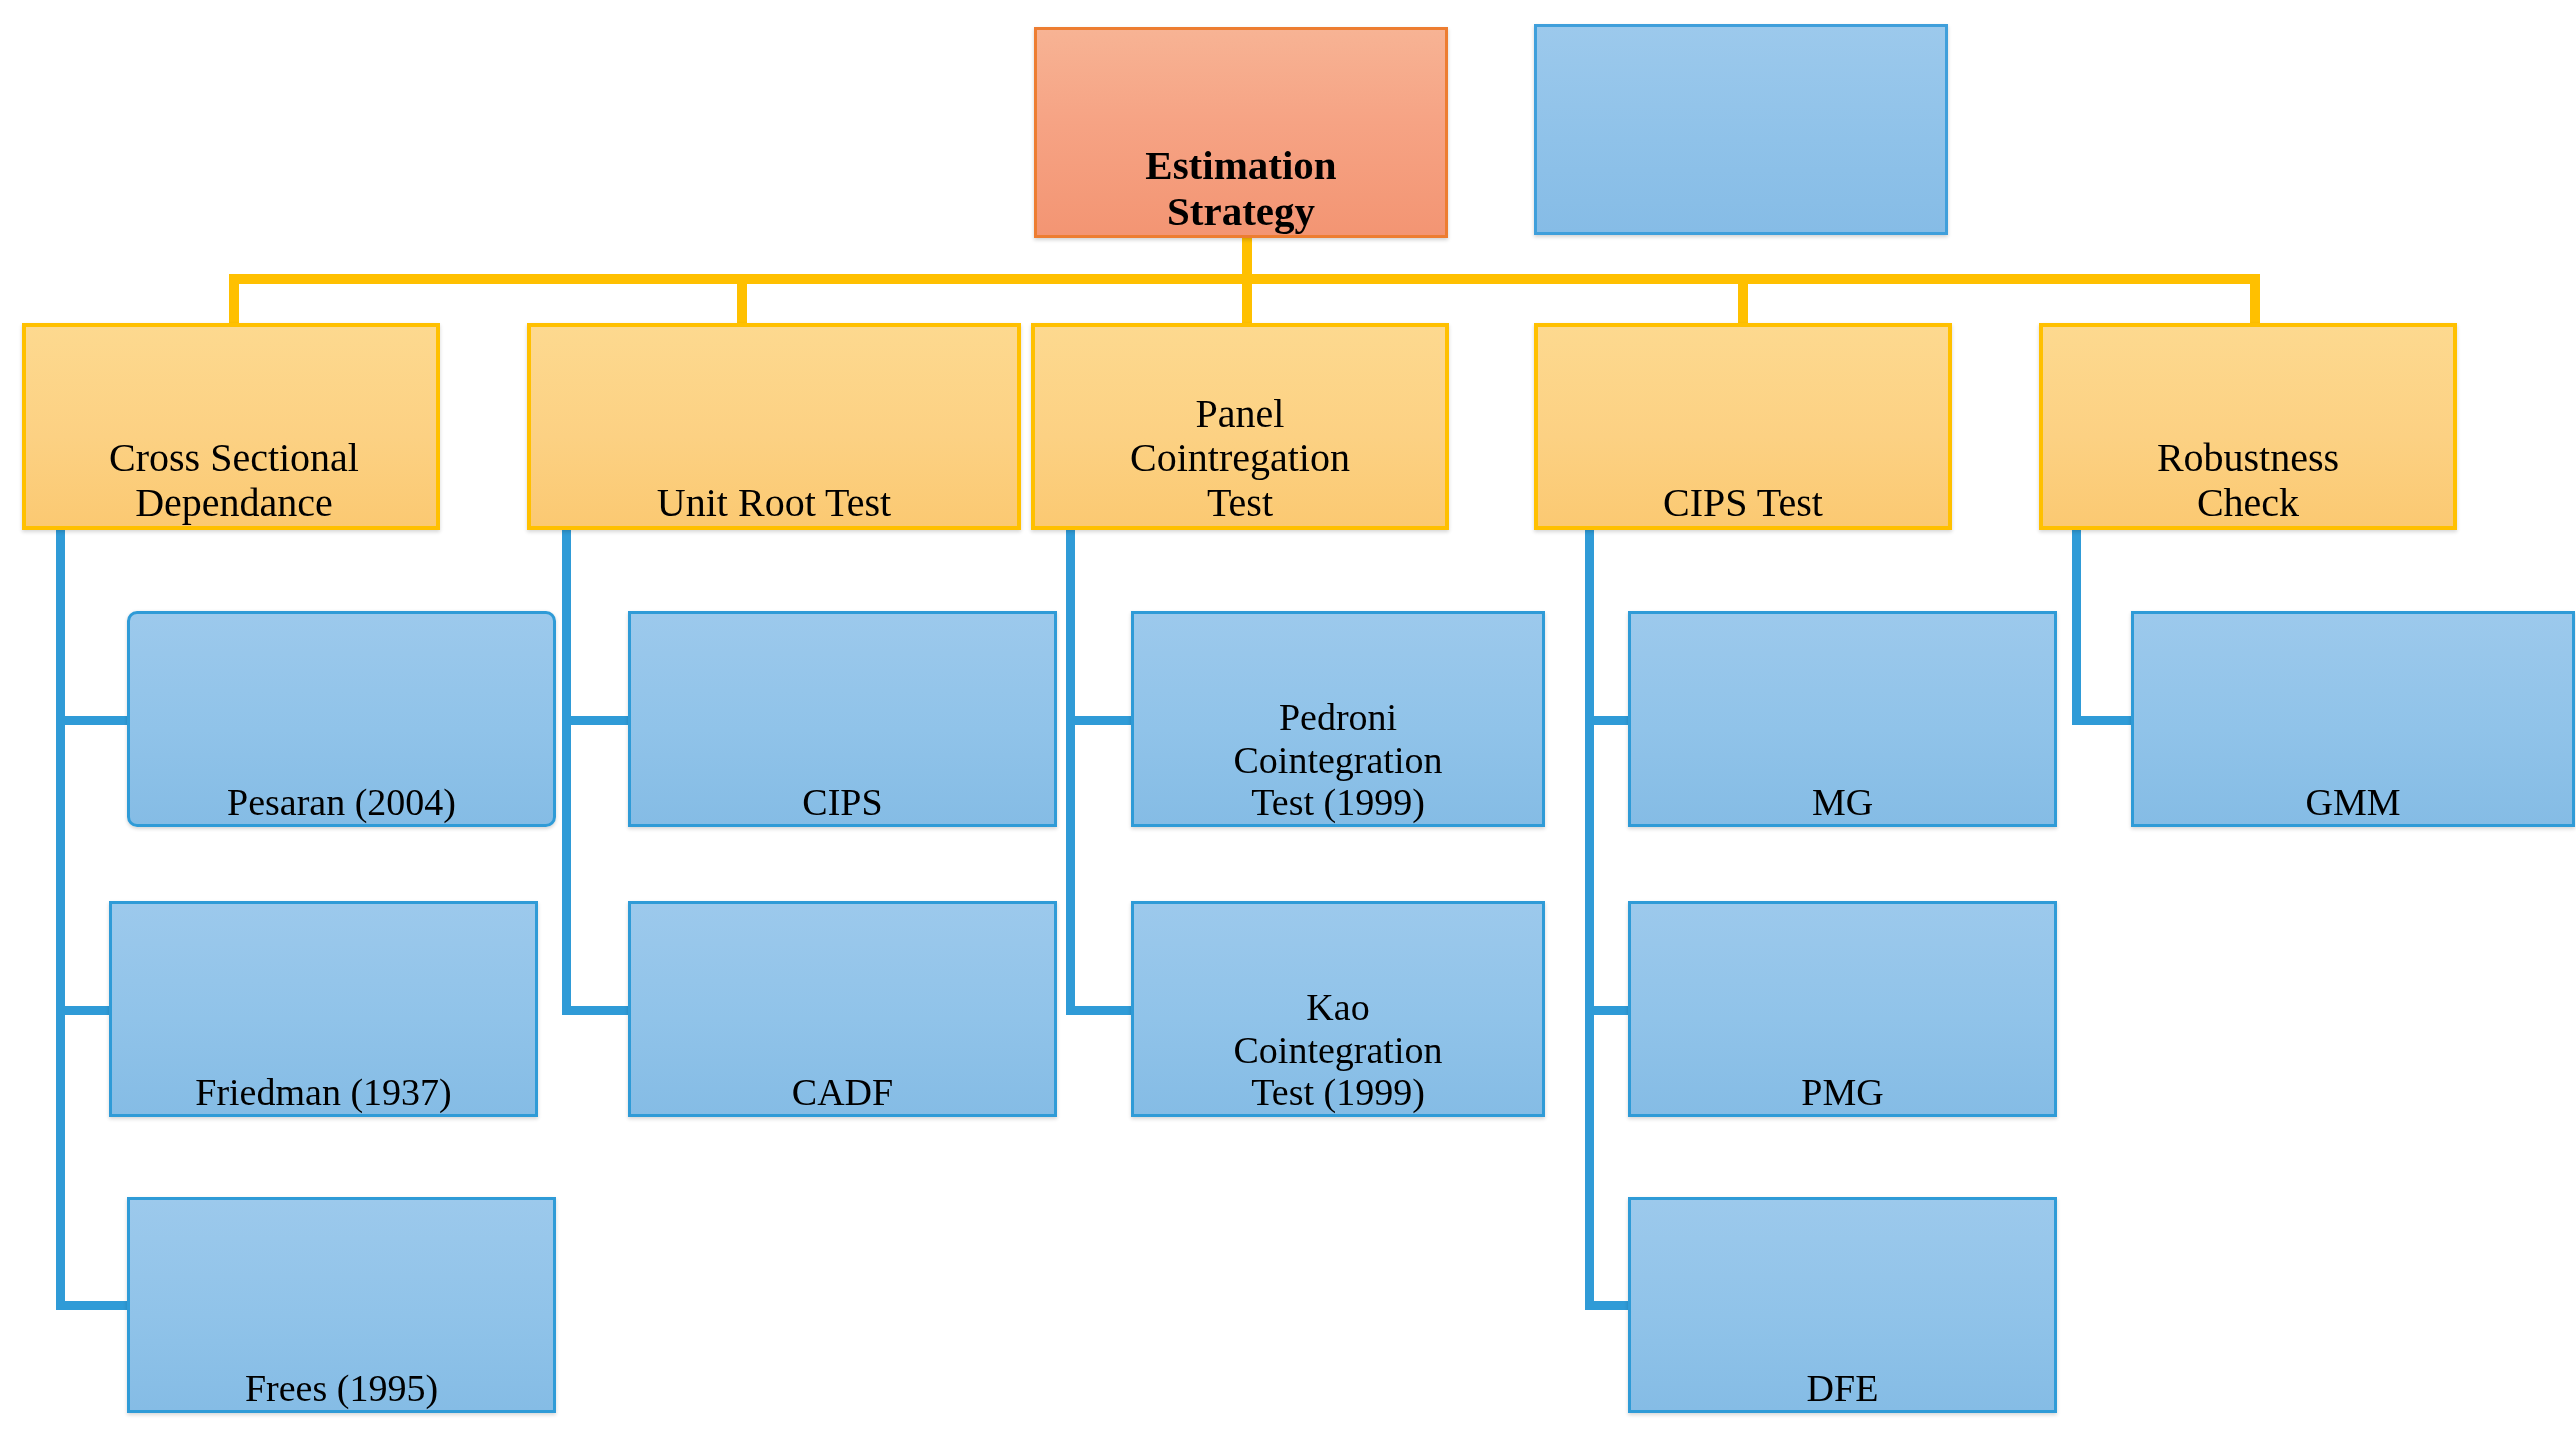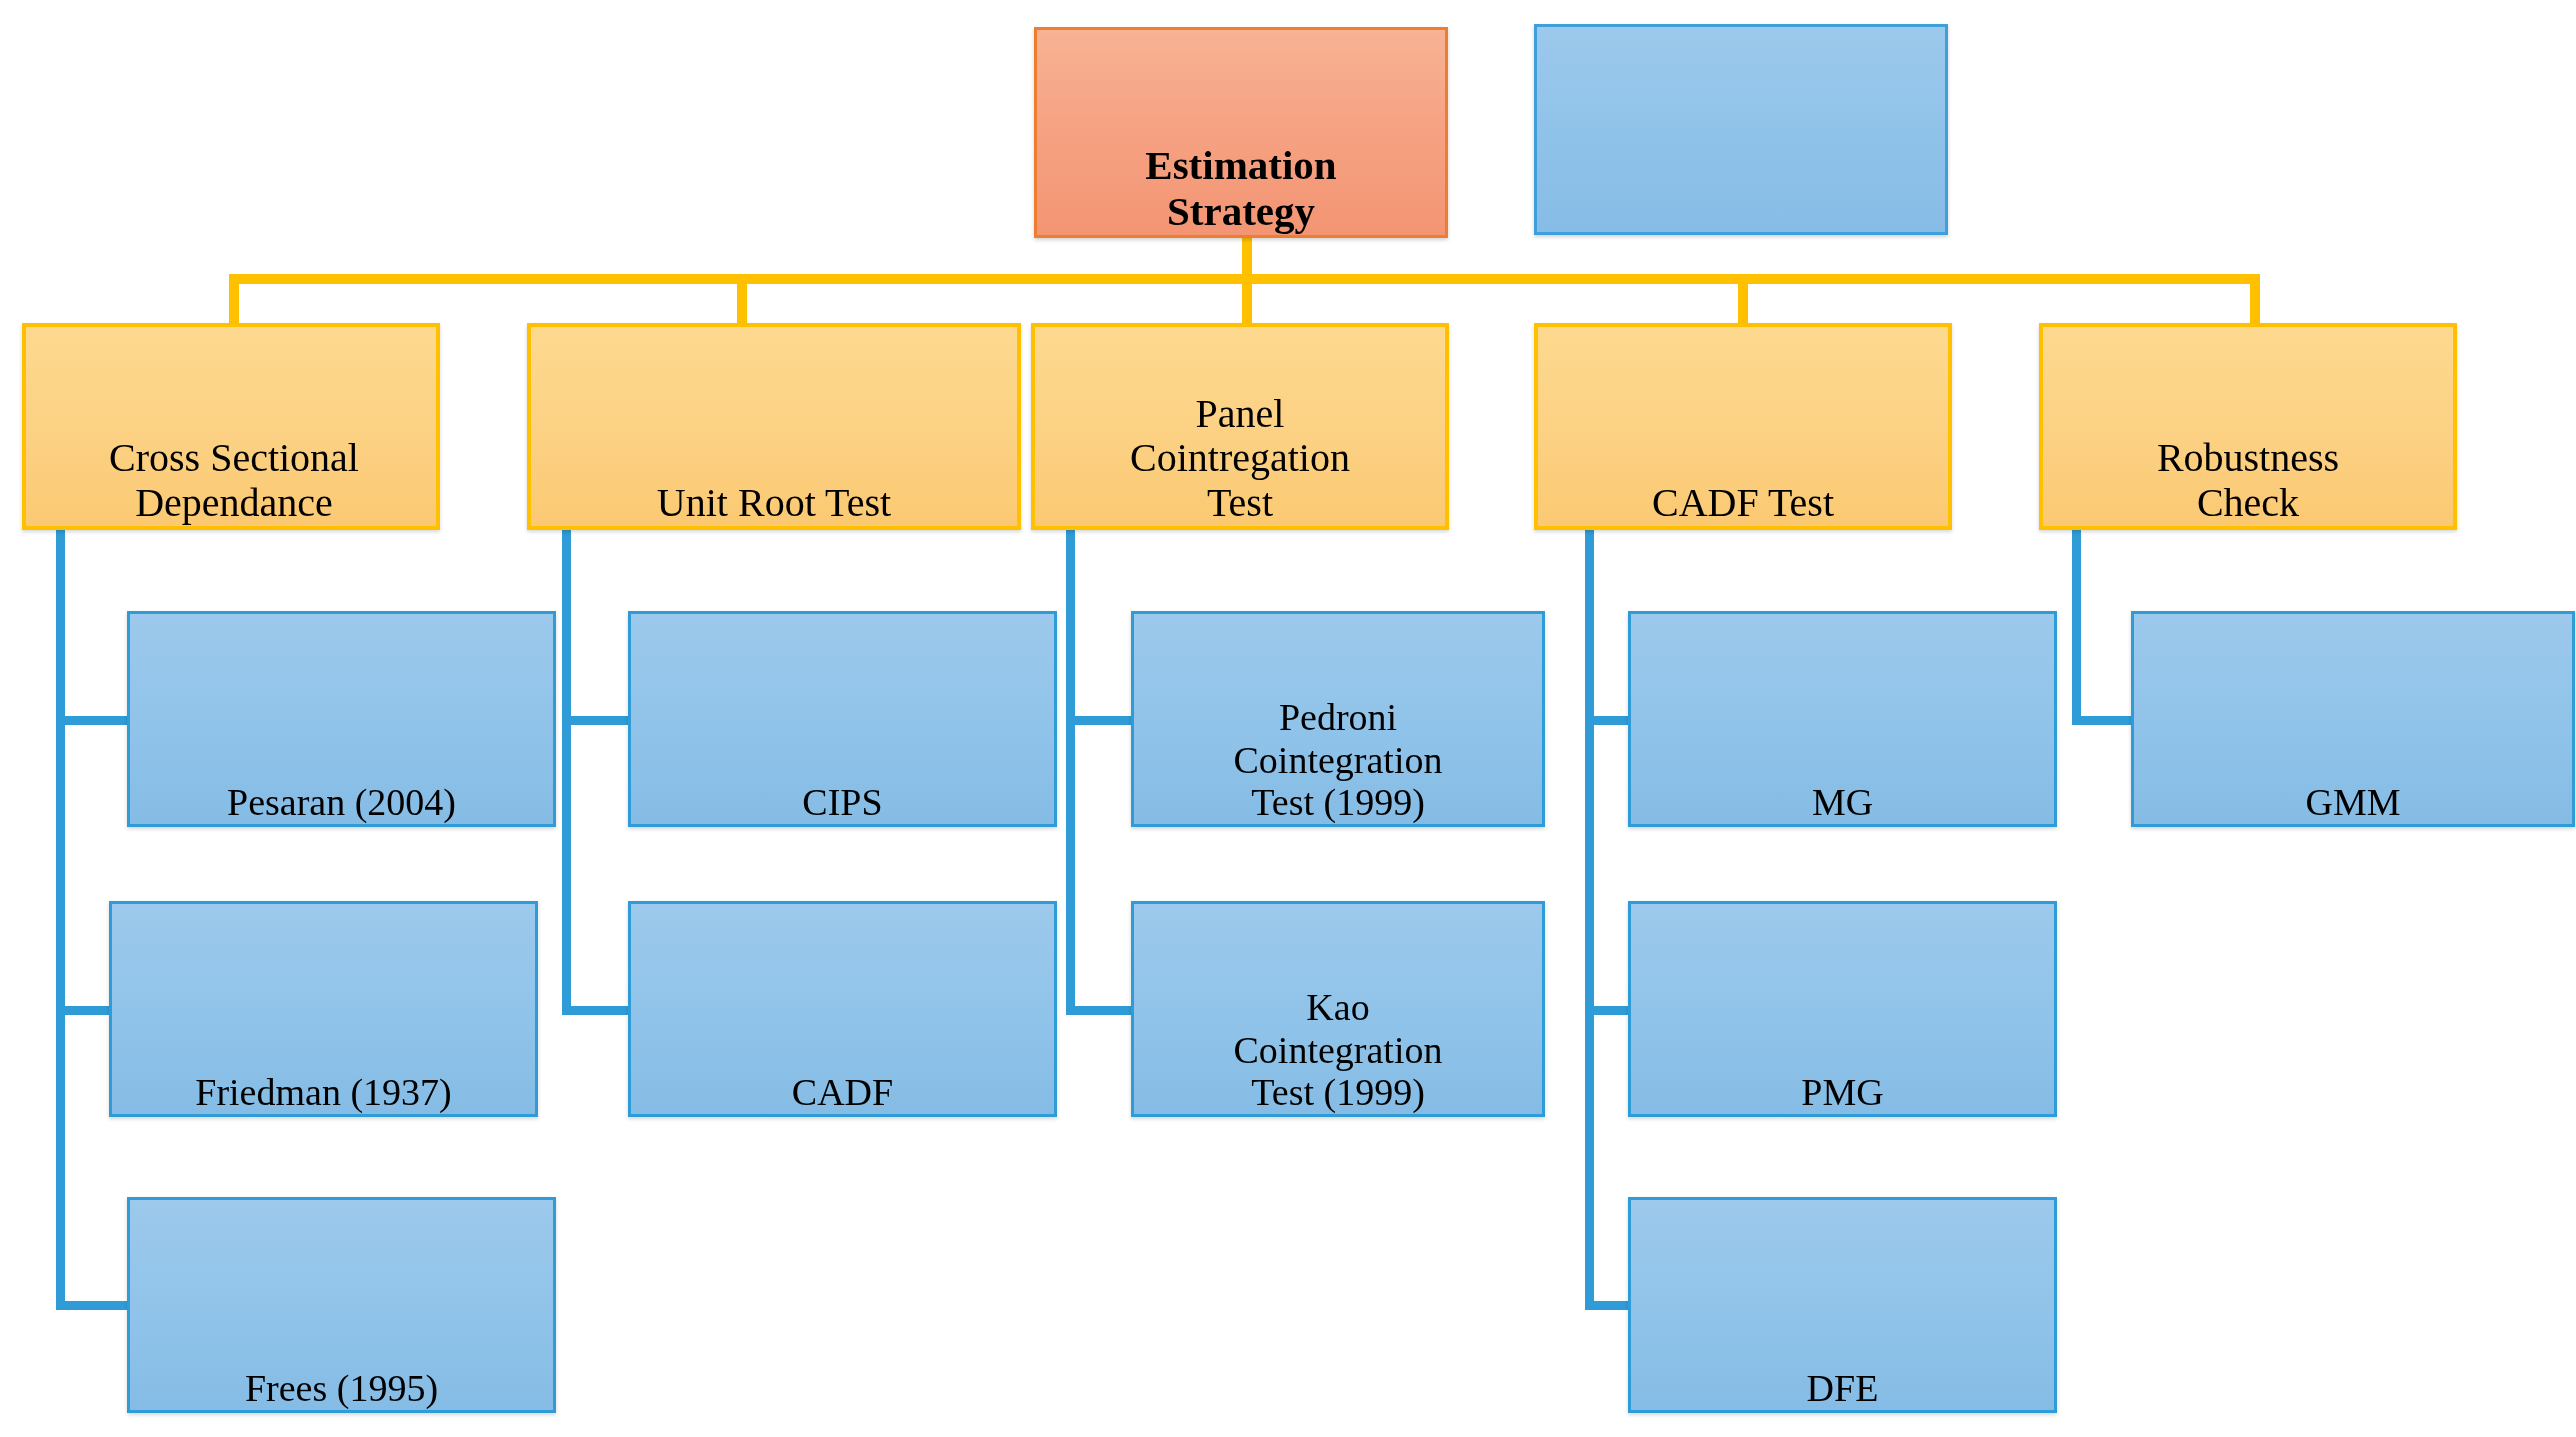--- a/index.html
+++ b/index.html
@@ -95,29 +95,29 @@
     <span class="lbl">Unit Root Test</span>
   </div>
 
   <div class="node n-yellow" style="left:1031px;top:323px;width:418px;height:207px;font-size:40px;">
     <span class="lbl">Panel
 Cointregation
 Test</span>
   </div>
 
   <div class="node n-yellow" style="left:1534px;top:323px;width:418px;height:207px;font-size:40px;">
-    <span class="lbl">CADF Test</span>
+    <span class="lbl">CIPS Test</span>
   </div>
 
   <div class="node n-yellow" style="left:2039px;top:323px;width:418px;height:207px;font-size:40px;">
     <span class="lbl">Robustness
 Check</span>
   </div>
 
-  <div class="node n-blue" style="left:127px;top:611px;width:429px;height:216px;font-size:38px;">
+  <div class="node n-blue" style="left:127px;top:611px;width:429px;height:216px;font-size:38px;border-radius:10px;">
     <span class="lbl">Pesaran (2004)</span>
   </div>
   <div class="node n-blue" style="left:109px;top:901px;width:429px;height:216px;font-size:38px;">
     <span class="lbl">Friedman (1937)</span>
   </div>
   <div class="node n-blue" style="left:127px;top:1197px;width:429px;height:216px;font-size:38px;">
     <span class="lbl">Frees (1995)</span>
   </div>
 
   <div class="node n-blue" style="left:628px;top:611px;width:429px;height:216px;font-size:38px;">

